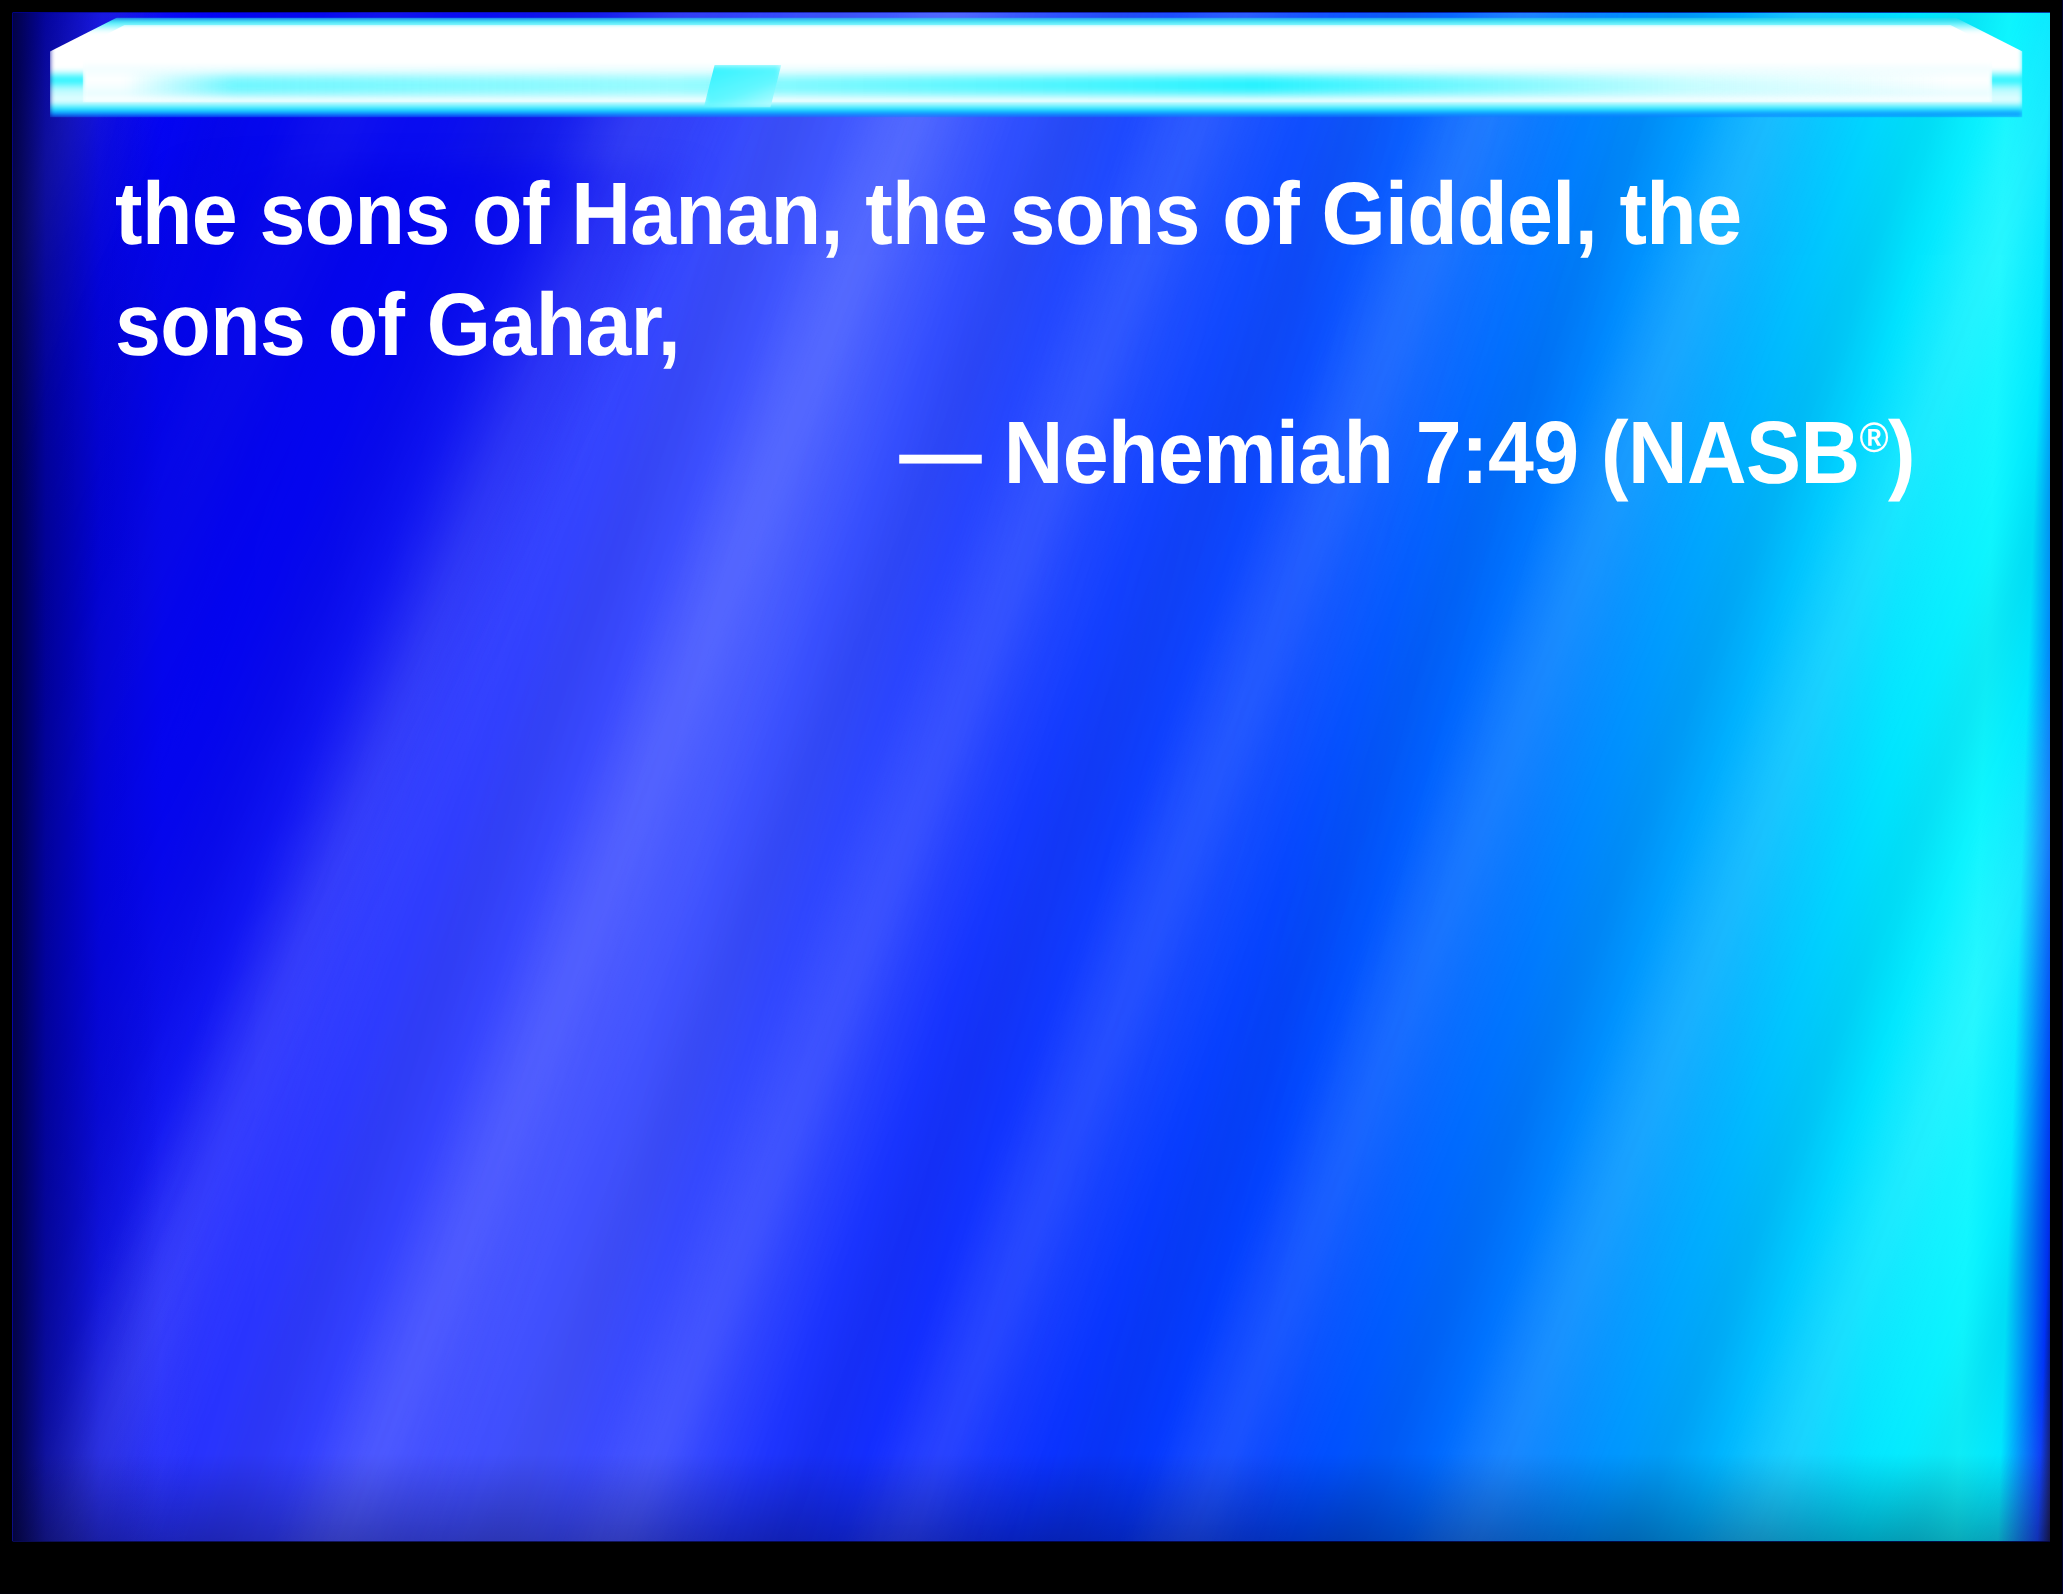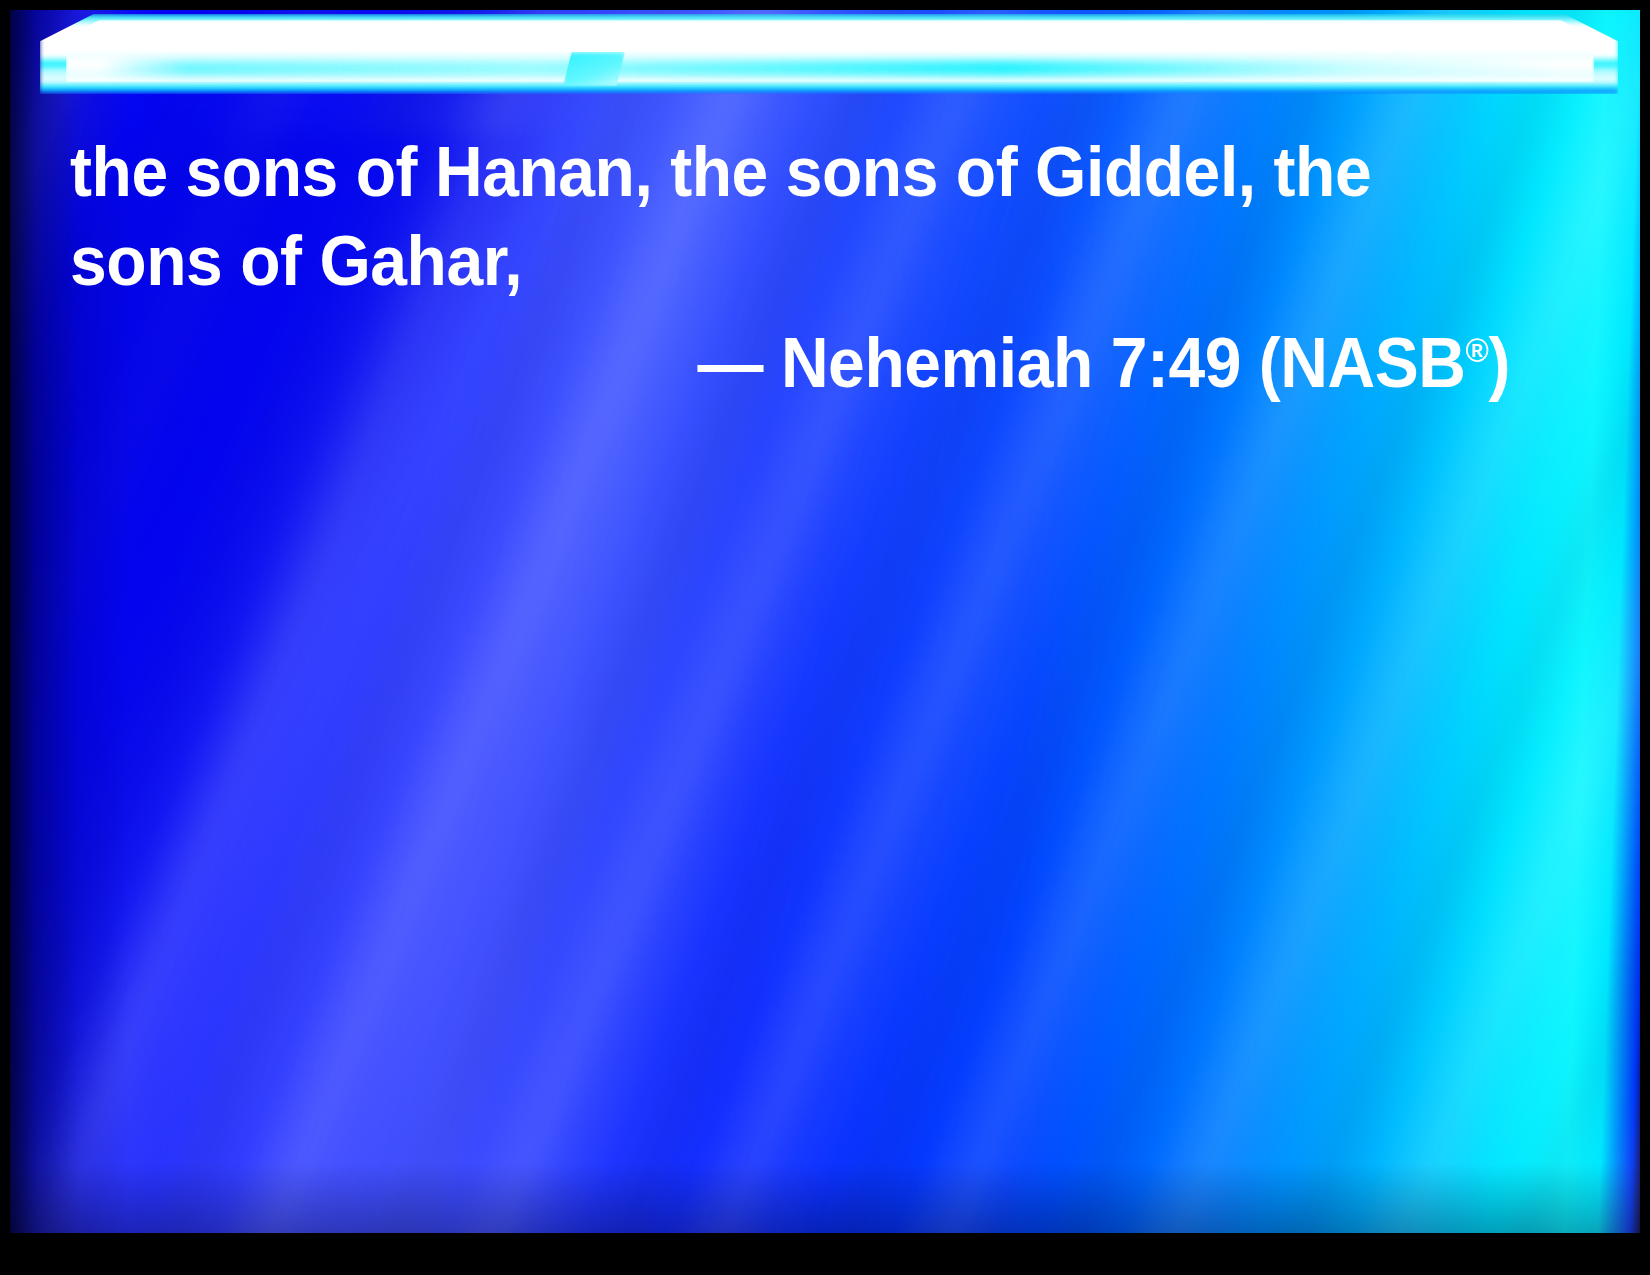--- a/index.html
+++ b/index.html
@@ -217,21 +217,21 @@
     width: 62px;
     height: 34px;
     background: linear-gradient(160deg, #2ef2ff 0%, #63f7ff 60%, #c8fdff 100%);
     clip-path: polygon(14% 0%, 100% 0%, 86% 100%, 0% 100%);
     filter: blur(2.5px);
   }
 
   
   .verse-wrap {
     position: absolute;
-    left: 60px;
+    left: 82px;
     top: 118px;
     width: 1440px;
   }
 
   .verse-text {
     margin: 0;
     color: #ffffff;
     font-size: 71px;
     line-height: 1.25;
     font-weight: 700;

